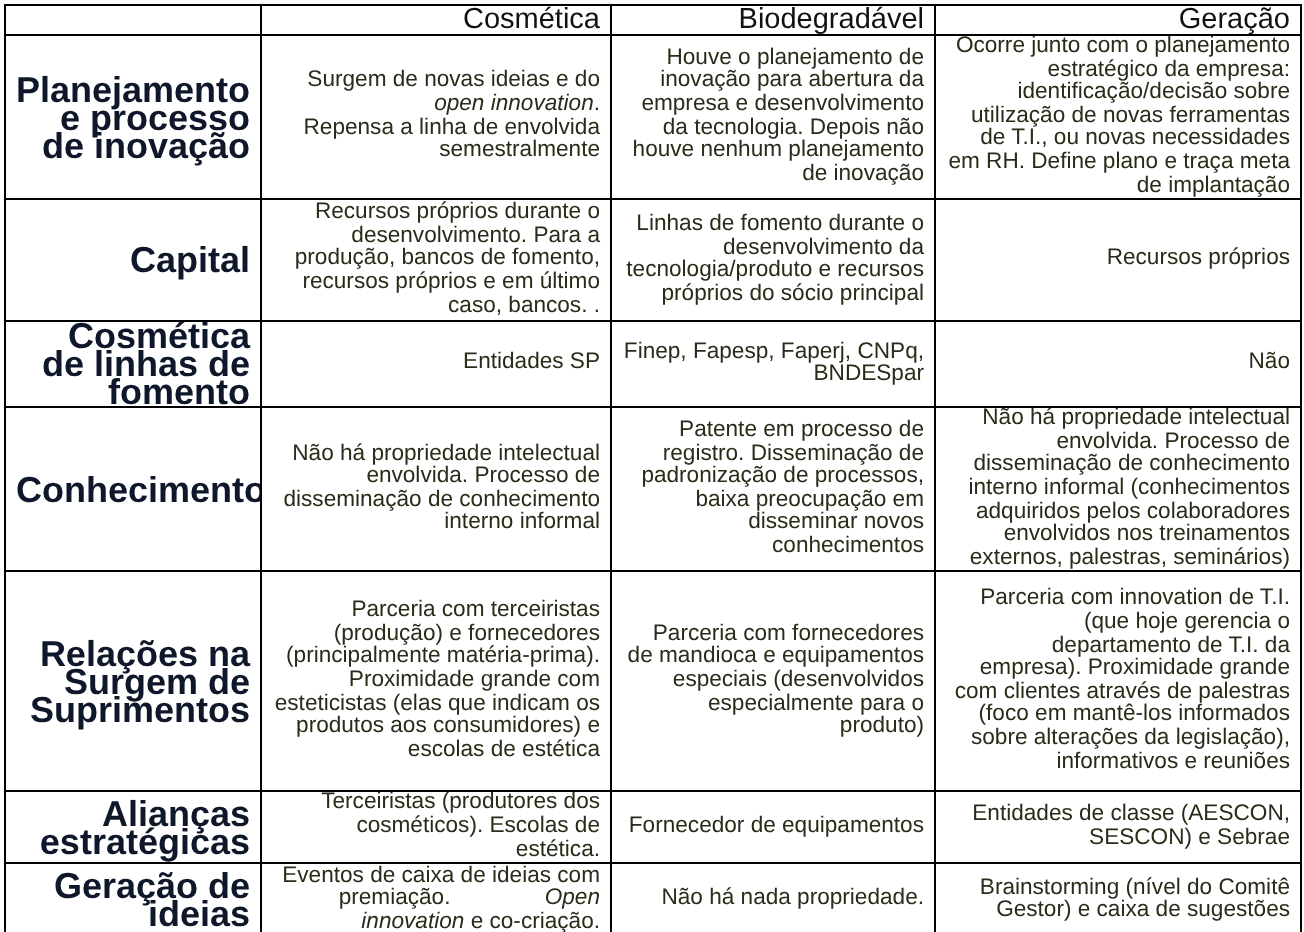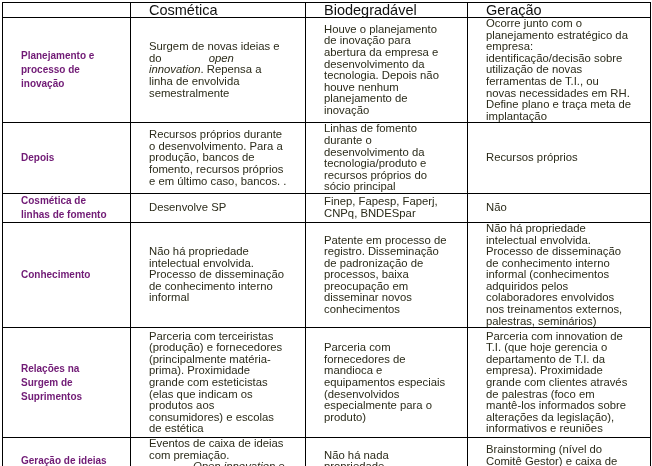--- a/index.html
+++ b/index.html
@@ -7,27 +7,27 @@
     table.grid {
       position: absolute; left: 2px; top: 2px;
       border-collapse: collapse;
       table-layout: fixed;
       width: 648px;
       font-family: "Liberation Sans", "DejaVu Sans", sans-serif;
       color: #1a1a1a;
     }
     table.grid td, table.grid th {
       border: 1.5px solid #000;
-      text-align: left;
+      text-align: right;
       vertical-align: middle;
-      padding: 0 18px;
+      padding: 0 5px;
       overflow: hidden;
     }
     th.col-head { font-size: 14.5px; font-weight: normal; height: 14px; line-height: 14px; color: #111; }
-    td.row-head { font-size: 10px; font-weight: bold; line-height: 14px; color: #701a75; }
+    td.row-head { font-size: 18px; font-weight: bold; line-height: 14px; color: #0f172a; }
     td.cell { font-size: 11.3px; line-height: 11.6px; color: #2b2b1a; }
     td.cell em { font-style: italic; margin-left: 44px; }
     .r1 { height: 80px; }
     .r2 { height: 61px; }
     .r3 { height: 29px; }
     .r4 { height: 82px; }
     .r5 { height: 110px; }
     .r6 { height: 33px; }
     .r7 { height: 37px; }
   </style>
@@ -50,43 +50,49 @@
     </tr>
   </thead>
   <tbody>
     <tr class="r1">
       <td class="row-head">Planejamento e processo de inovação</td>
       <td class="cell"><span>Surgem de novas ideias e do </span><em>open innovation</em><span>. Repensa a linha de envolvida semestralmente</span></td>
       <td class="cell">Houve o planejamento de inovação para abertura da empresa e desenvolvimento da tecnologia. Depois não houve nenhum planejamento de inovação</td>
       <td class="cell">Ocorre junto com o planejamento estratégico da empresa: identificação/decisão sobre utilização de novas ferramentas de T.I., ou novas necessidades em RH. Define plano e traça meta de implantação</td>
     </tr>
     <tr class="r2">
-      <td class="row-head">Depois</td>
+      <td class="row-head">Capital</td>
       <td class="cell">Recursos próprios durante o desenvolvimento. Para a produção, bancos de fomento, recursos próprios e em último caso, bancos. .</td>
       <td class="cell">Linhas de fomento durante o desenvolvimento da tecnologia/produto e recursos próprios do sócio principal</td>
       <td class="cell">Recursos próprios</td>
     </tr>
     <tr class="r3">
       <td class="row-head">Cosmética de linhas de fomento</td>
-      <td class="cell">Desenvolve SP</td>
+      <td class="cell">Entidades SP</td>
       <td class="cell">Finep, Fapesp, Faperj, CNPq, BNDESpar</td>
       <td class="cell">Não</td>
     </tr>
     <tr class="r4">
       <td class="row-head">Conhecimento</td>
       <td class="cell">Não há propriedade intelectual envolvida. Processo de disseminação de conhecimento interno informal</td>
       <td class="cell">Patente em processo de registro. Disseminação de padronização de processos, baixa preocupação em disseminar novos conhecimentos</td>
       <td class="cell">Não há propriedade intelectual envolvida. Processo de disseminação de conhecimento interno informal (conhecimentos adquiridos pelos colaboradores envolvidos nos treinamentos externos, palestras, seminários)</td>
     </tr>
     <tr class="r5">
       <td class="row-head">Relações na Surgem de Suprimentos</td>
       <td class="cell">Parceria com terceiristas (produção) e fornecedores (principalmente matéria-prima). Proximidade grande com esteticistas (elas que indicam os produtos aos consumidores) e escolas de estética</td>
       <td class="cell">Parceria com fornecedores de mandioca e equipamentos especiais (desenvolvidos especialmente para o produto)</td>
       <td class="cell">Parceria com innovation de T.I. (que hoje gerencia o departamento de T.I. da empresa).  Proximidade grande com clientes através de palestras (foco em mantê-los informados sobre alterações da legislação), informativos e reuniões</td>
     </tr>
+    <tr class="r6">
+      <td class="row-head">Alianças estratégicas</td>
+      <td class="cell">Terceiristas (produtores dos cosméticos). Escolas de estética.</td>
+      <td class="cell">Fornecedor de equipamentos</td>
+      <td class="cell">Entidades de classe (AESCON, SESCON) e Sebrae</td>
+    </tr>
     <tr class="r7">
       <td class="row-head">Geração de ideias</td>
       <td class="cell"><span>Eventos de caixa de ideias com premiação. </span><em>Open innovation</em><span> e co-criação.</span></td>
       <td class="cell">Não há nada propriedade.</td>
       <td class="cell">Brainstorming (nível do Comitê Gestor) e caixa de sugestões</td>
     </tr>
   </tbody>
 </table>
 
 </body></html>

